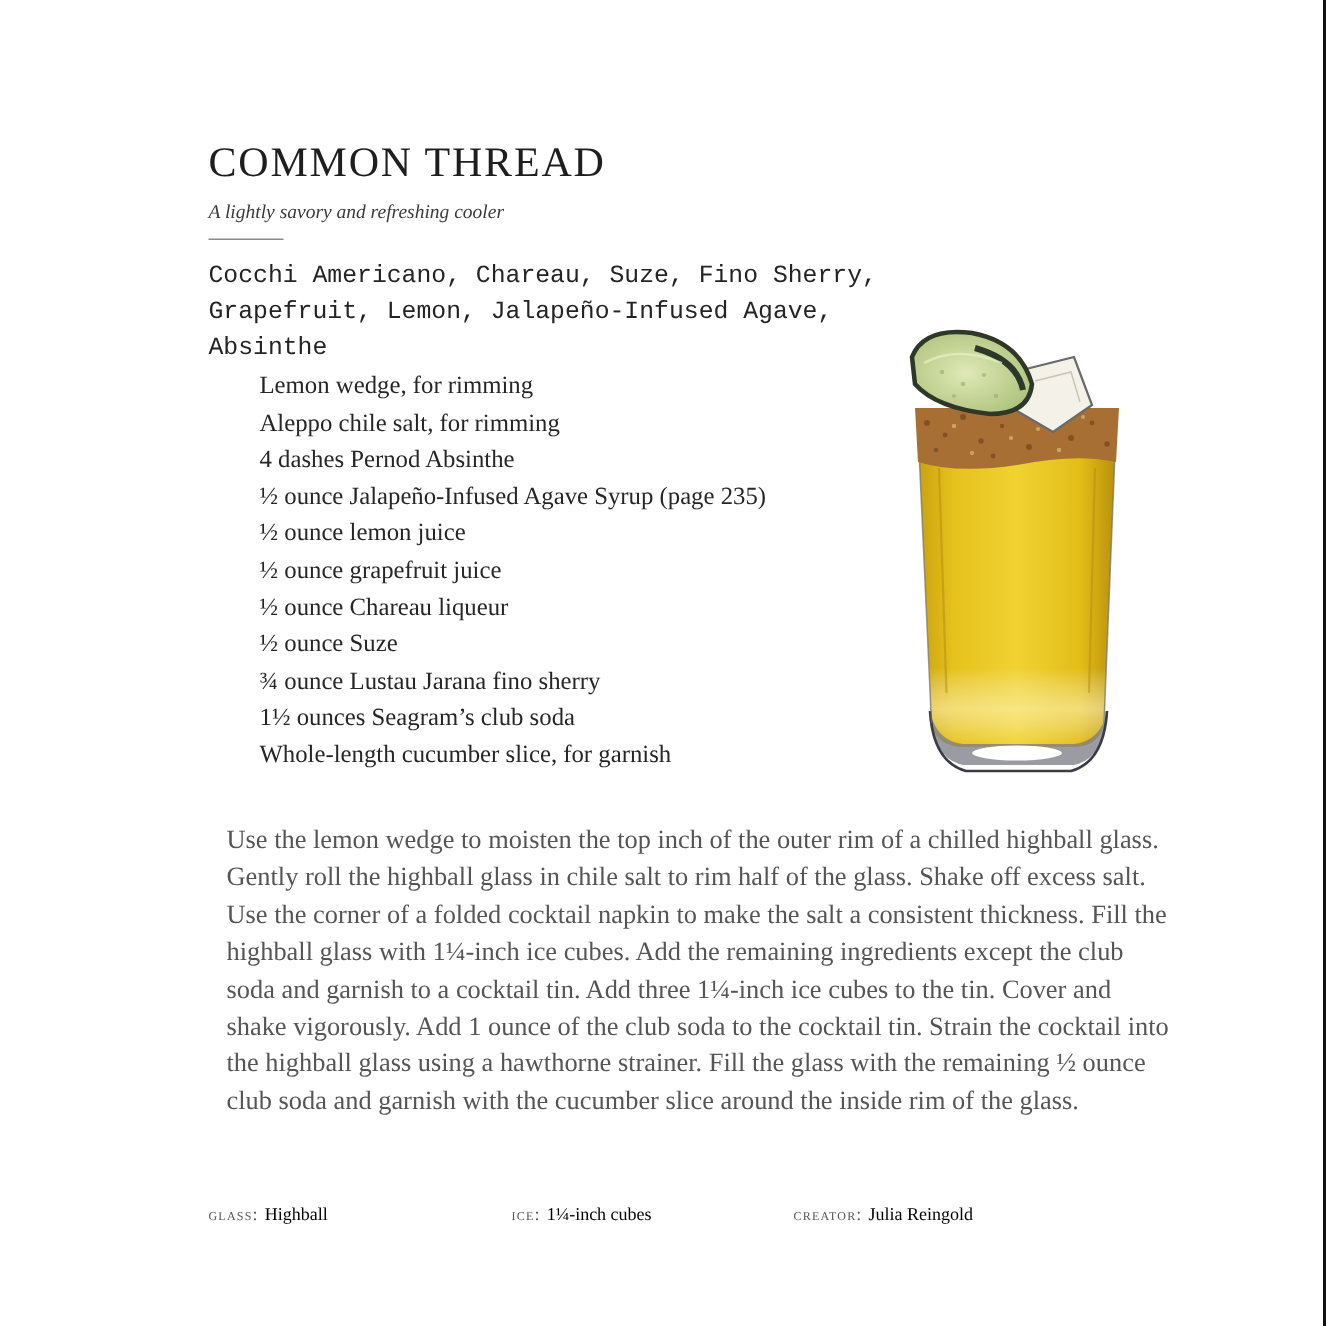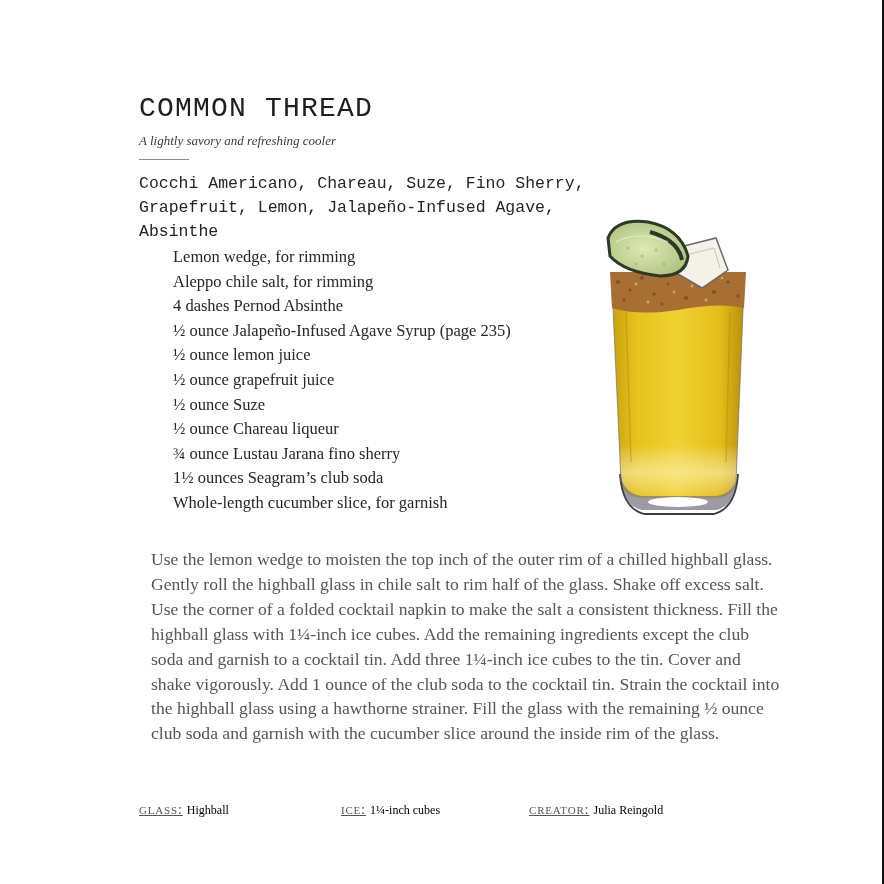--- a/index.html
+++ b/index.html
@@ -20,21 +20,21 @@
       right: 0;
       width: 2px;
       height: 884px;
       background: #111;
     }
     .title {
       position: absolute;
       left: 139px;
       top: 93px;
       margin: 0;
-      font-family: Liberation Mono, monospace;
+      font-family: Liberation Serif, serif;
       font-weight: normal;
       font-size: 28px;
       letter-spacing: 1.2px;
       color: #1e1e1e;
       line-height: 32px;
       white-space: nowrap;
     }
     .subtitle {
       position: absolute;
       left: 139px;
@@ -105,24 +105,23 @@
       position: absolute;
       top: 0;
       white-space: nowrap;
     }
     .footer .meta-glass { left: 0; }
     .footer .meta-ice { left: 202px; }
     .footer .meta-creator { left: 390px; }
     .footer .label {
       font-variant: small-caps;
       text-transform: lowercase;
-      font-size: 15px;
+      font-size: 12px;
       letter-spacing: 0.8px;
       color: #555;
-      text-decoration: underline;
     }
     .footer .value {
       font-size: 12px;
       color: #000000;
       text-align: center;
     }
     .illustration {
       position: absolute;
       left: 598px;
       top: 212px;
@@ -140,22 +139,22 @@
 <div class="divider"></div>
 <div class="flavors">Cocchi Americano, Chareau, Suze, Fino Sherry, Grapefruit, Lemon, Jalapeño-Infused Agave, Absinthe</div>
 
 <ul class="ingredients">
   <li>Lemon wedge, for rimming</li>
   <li>Aleppo chile salt, for rimming</li>
   <li>4 dashes Pernod Absinthe</li>
   <li>½ ounce Jalapeño-Infused Agave Syrup (page 235)</li>
   <li>½ ounce lemon juice</li>
   <li>½ ounce grapefruit juice</li>
+  <li>½ ounce Chareau liqueur</li>
   <li>½ ounce Suze</li>
-  <li>½ ounce Chareau liqueur</li>
   <li>¾ ounce Lustau Jarana fino sherry</li>
   <li>1½ ounces Seagram’s club soda</li>
   <li>Whole-length cucumber slice, for garnish</li>
 </ul>
 
 <div class="illustration">
   <svg width="160" height="312" viewBox="0 0 160 312" xmlns="http://www.w3.org/2000/svg">
     <defs>
       <linearGradient id="liq" x1="0" y1="0" x2="1" y2="0">
         <stop offset="0" stop-color="#c9a10e"></stop>

